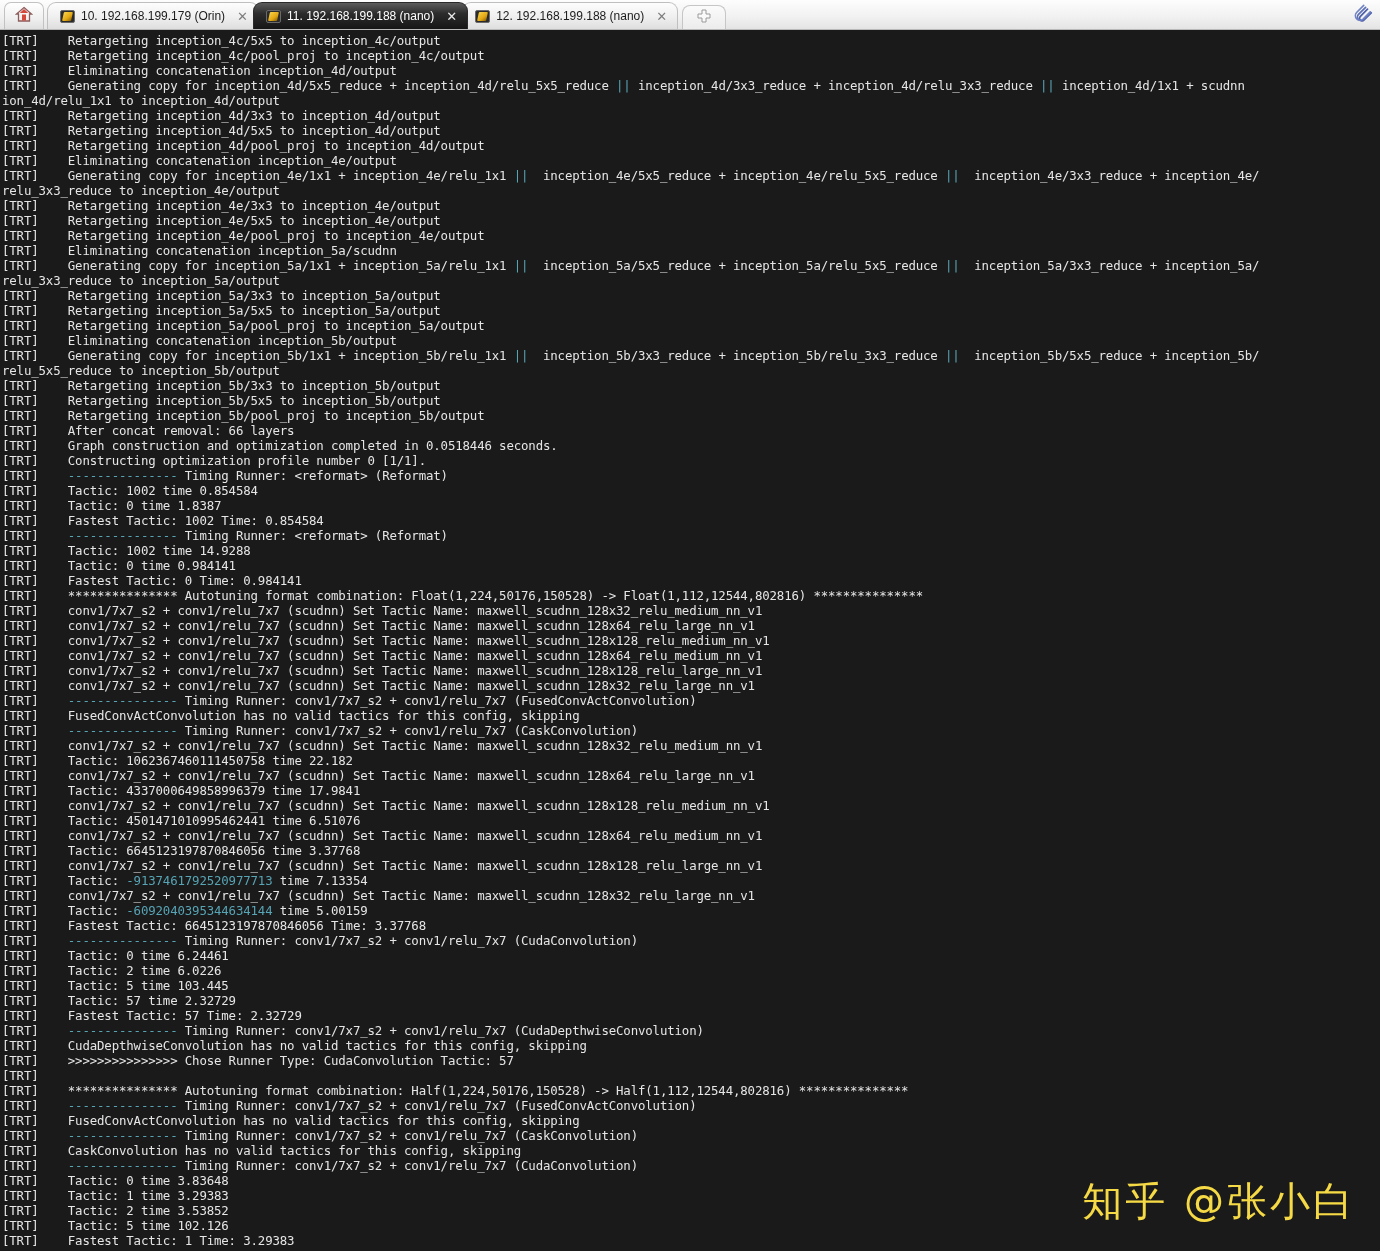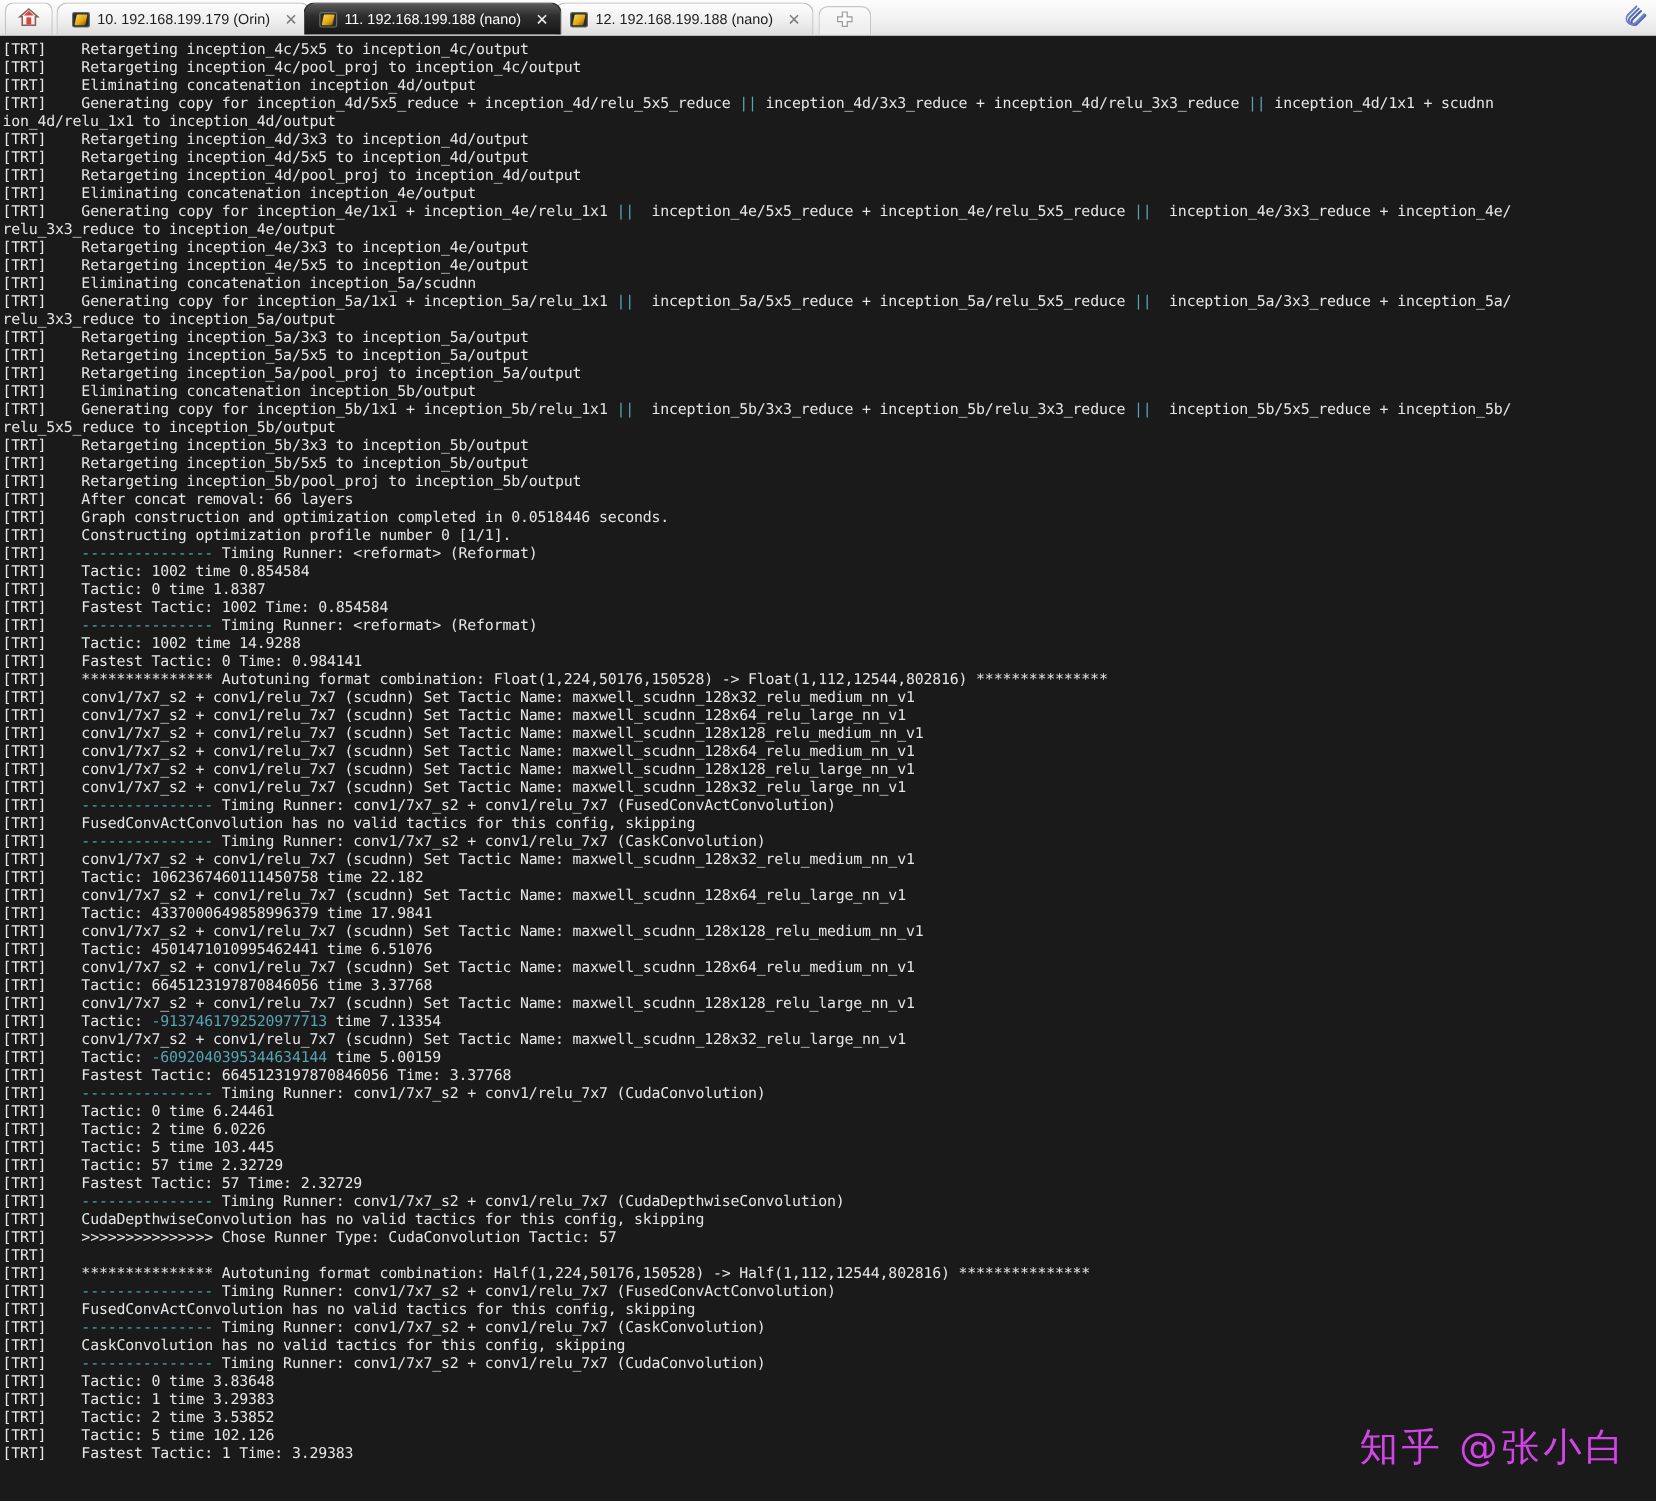--- a/index.html
+++ b/index.html
@@ -128,23 +128,23 @@
   }
   .tag  { color: #e6e6e6; }
   .cyan { color: #57a4b5; }
   .body { color: #e6e6e6; }
 
   
   .watermark {
     position: absolute;
     right: 24px;
     bottom: 22px;
-    color: #d946ef;
+    color: #fde047;
     font-family: "DejaVu Sans", "Liberation Sans", sans-serif;
-    font-size: 32px;
+    font-size: 40px;
     letter-spacing: 3px;
     white-space: nowrap;
     opacity: .97;
   }
 </style>
 </head>
 <body>
 
 <div id="app">
 
@@ -208,20 +208,21 @@
         <div class="line"><span class="tag">[TRT]</span><span class="body">    Generating copy for inception_4d/5x5_reduce + inception_4d/relu_5x5_reduce </span><span class="cyan">||</span><span class="body"> inception_4d/3x3_reduce + inception_4d/relu_3x3_reduce </span><span class="cyan">||</span><span class="body"> inception_4d/1x1 + scudnn</span></div>
         <div class="line"><span class="tag"></span><span class="body">ion_4d/relu_1x1 to inception_4d/output</span></div>
         <div class="line"><span class="tag">[TRT]</span><span class="body">    Retargeting inception_4d/3x3 to inception_4d/output</span></div>
         <div class="line"><span class="tag">[TRT]</span><span class="body">    Retargeting inception_4d/5x5 to inception_4d/output</span></div>
         <div class="line"><span class="tag">[TRT]</span><span class="body">    Retargeting inception_4d/pool_proj to inception_4d/output</span></div>
         <div class="line"><span class="tag">[TRT]</span><span class="body">    Eliminating concatenation inception_4e/output</span></div>
         <div class="line"><span class="tag">[TRT]</span><span class="body">    Generating copy for inception_4e/1x1 + inception_4e/relu_1x1 </span><span class="cyan">||</span><span class="body">  inception_4e/5x5_reduce + inception_4e/relu_5x5_reduce </span><span class="cyan">||</span><span class="body">  inception_4e/3x3_reduce + inception_4e/</span></div>
         <div class="line"><span class="tag"></span><span class="body">relu_3x3_reduce to inception_4e/output</span></div>
         <div class="line"><span class="tag">[TRT]</span><span class="body">    Retargeting inception_4e/3x3 to inception_4e/output</span></div>
         <div class="line"><span class="tag">[TRT]</span><span class="body">    Retargeting inception_4e/5x5 to inception_4e/output</span></div>
+        <div class="line"><span class="tag">[TRT]</span><span class="body">    Retargeting inception_4e/pool_proj to inception_4e/output</span></div>
         <div class="line"><span class="tag">[TRT]</span><span class="body">    Eliminating concatenation inception_5a/scudnn</span></div>
         <div class="line"><span class="tag">[TRT]</span><span class="body">    Generating copy for inception_5a/1x1 + inception_5a/relu_1x1 </span><span class="cyan">||</span><span class="body">  inception_5a/5x5_reduce + inception_5a/relu_5x5_reduce </span><span class="cyan">||</span><span class="body">  inception_5a/3x3_reduce + inception_5a/</span></div>
         <div class="line"><span class="tag"></span><span class="body">relu_3x3_reduce to inception_5a/output</span></div>
         <div class="line"><span class="tag">[TRT]</span><span class="body">    Retargeting inception_5a/3x3 to inception_5a/output</span></div>
         <div class="line"><span class="tag">[TRT]</span><span class="body">    Retargeting inception_5a/5x5 to inception_5a/output</span></div>
         <div class="line"><span class="tag">[TRT]</span><span class="body">    Retargeting inception_5a/pool_proj to inception_5a/output</span></div>
         <div class="line"><span class="tag">[TRT]</span><span class="body">    Eliminating concatenation inception_5b/output</span></div>
         <div class="line"><span class="tag">[TRT]</span><span class="body">    Generating copy for inception_5b/1x1 + inception_5b/relu_1x1 </span><span class="cyan">||</span><span class="body">  inception_5b/3x3_reduce + inception_5b/relu_3x3_reduce </span><span class="cyan">||</span><span class="body">  inception_5b/5x5_reduce + inception_5b/</span></div>
         <div class="line"><span class="tag"></span><span class="body">relu_5x5_reduce to inception_5b/output</span></div>
         <div class="line"><span class="tag">[TRT]</span><span class="body">    Retargeting inception_5b/3x3 to inception_5b/output</span></div>
@@ -229,20 +230,21 @@
         <div class="line"><span class="tag">[TRT]</span><span class="body">    Retargeting inception_5b/pool_proj to inception_5b/output</span></div>
         <div class="line"><span class="tag">[TRT]</span><span class="body">    After concat removal: 66 layers</span></div>
         <div class="line"><span class="tag">[TRT]</span><span class="body">    Graph construction and optimization completed in 0.0518446 seconds.</span></div>
         <div class="line"><span class="tag">[TRT]</span><span class="body">    Constructing optimization profile number 0 [1/1].</span></div>
         <div class="line"><span class="tag">[TRT]</span><span class="cyan">    ---------------</span><span class="body"> Timing Runner: &lt;reformat&gt; (Reformat)</span></div>
         <div class="line"><span class="tag">[TRT]</span><span class="body">    Tactic: 1002 time 0.854584</span></div>
         <div class="line"><span class="tag">[TRT]</span><span class="body">    Tactic: 0 time 1.8387</span></div>
         <div class="line"><span class="tag">[TRT]</span><span class="body">    Fastest Tactic: 1002 Time: 0.854584</span></div>
         <div class="line"><span class="tag">[TRT]</span><span class="cyan">    ---------------</span><span class="body"> Timing Runner: &lt;reformat&gt; (Reformat)</span></div>
         <div class="line"><span class="tag">[TRT]</span><span class="body">    Tactic: 1002 time 14.9288</span></div>
+        <div class="line"><span class="tag">[TRT]</span><span class="body">    Tactic: 0 time 0.984141</span></div>
         <div class="line"><span class="tag">[TRT]</span><span class="body">    Fastest Tactic: 0 Time: 0.984141</span></div>
         <div class="line"><span class="tag">[TRT]</span><span class="body">    *************** Autotuning format combination: Float(1,224,50176,150528) -&gt; Float(1,112,12544,802816) ***************</span></div>
         <div class="line"><span class="tag">[TRT]</span><span class="body">    conv1/7x7_s2 + conv1/relu_7x7 (scudnn) Set Tactic Name: maxwell_scudnn_128x32_relu_medium_nn_v1</span></div>
         <div class="line"><span class="tag">[TRT]</span><span class="body">    conv1/7x7_s2 + conv1/relu_7x7 (scudnn) Set Tactic Name: maxwell_scudnn_128x64_relu_large_nn_v1</span></div>
         <div class="line"><span class="tag">[TRT]</span><span class="body">    conv1/7x7_s2 + conv1/relu_7x7 (scudnn) Set Tactic Name: maxwell_scudnn_128x128_relu_medium_nn_v1</span></div>
         <div class="line"><span class="tag">[TRT]</span><span class="body">    conv1/7x7_s2 + conv1/relu_7x7 (scudnn) Set Tactic Name: maxwell_scudnn_128x64_relu_medium_nn_v1</span></div>
         <div class="line"><span class="tag">[TRT]</span><span class="body">    conv1/7x7_s2 + conv1/relu_7x7 (scudnn) Set Tactic Name: maxwell_scudnn_128x128_relu_large_nn_v1</span></div>
         <div class="line"><span class="tag">[TRT]</span><span class="body">    conv1/7x7_s2 + conv1/relu_7x7 (scudnn) Set Tactic Name: maxwell_scudnn_128x32_relu_large_nn_v1</span></div>
         <div class="line"><span class="tag">[TRT]</span><span class="cyan">    ---------------</span><span class="body"> Timing Runner: conv1/7x7_s2 + conv1/relu_7x7 (FusedConvActConvolution)</span></div>
         <div class="line"><span class="tag">[TRT]</span><span class="body">    FusedConvActConvolution has no valid tactics for this config, skipping</span></div>

